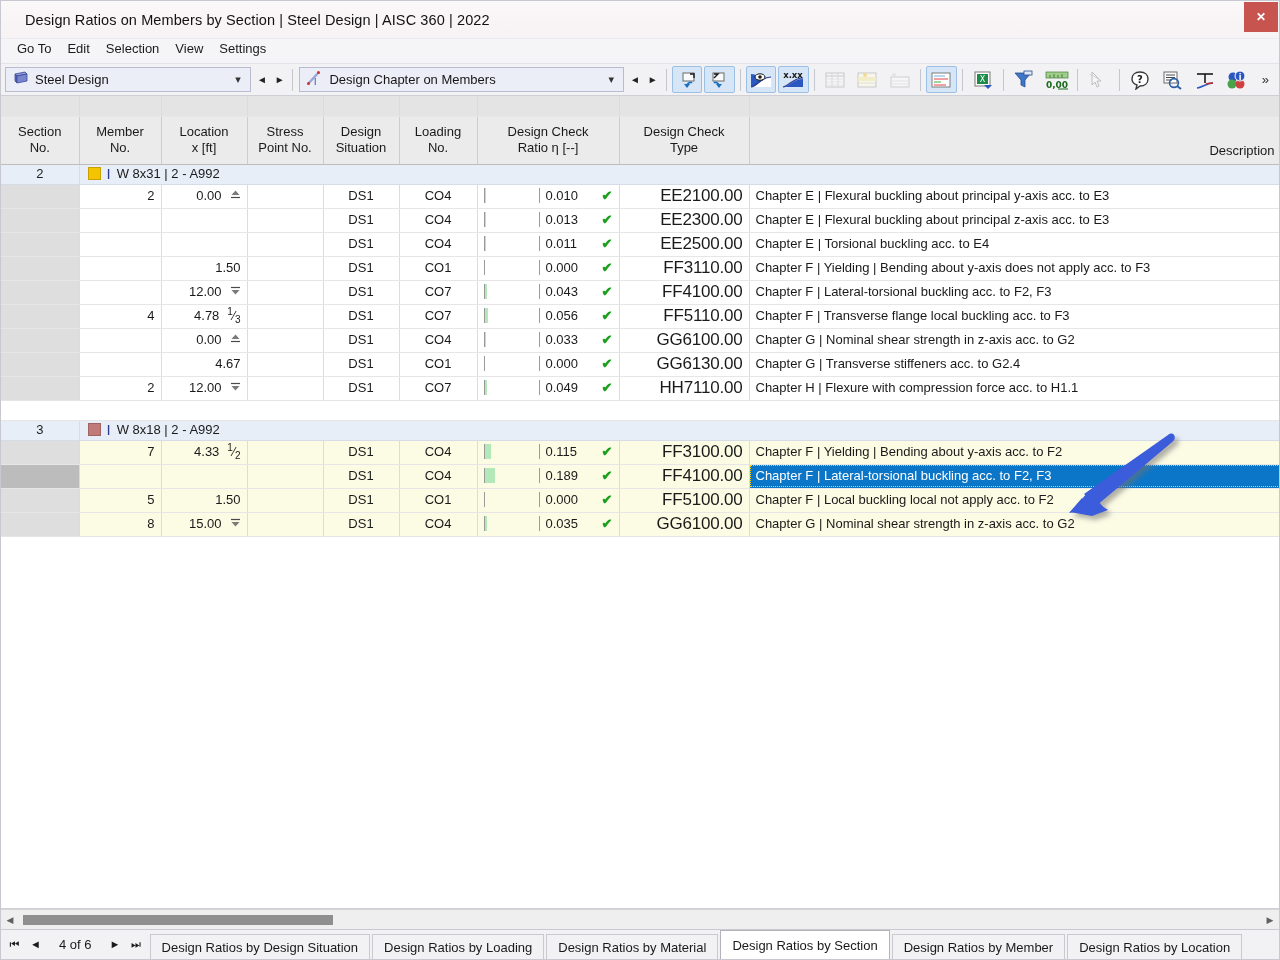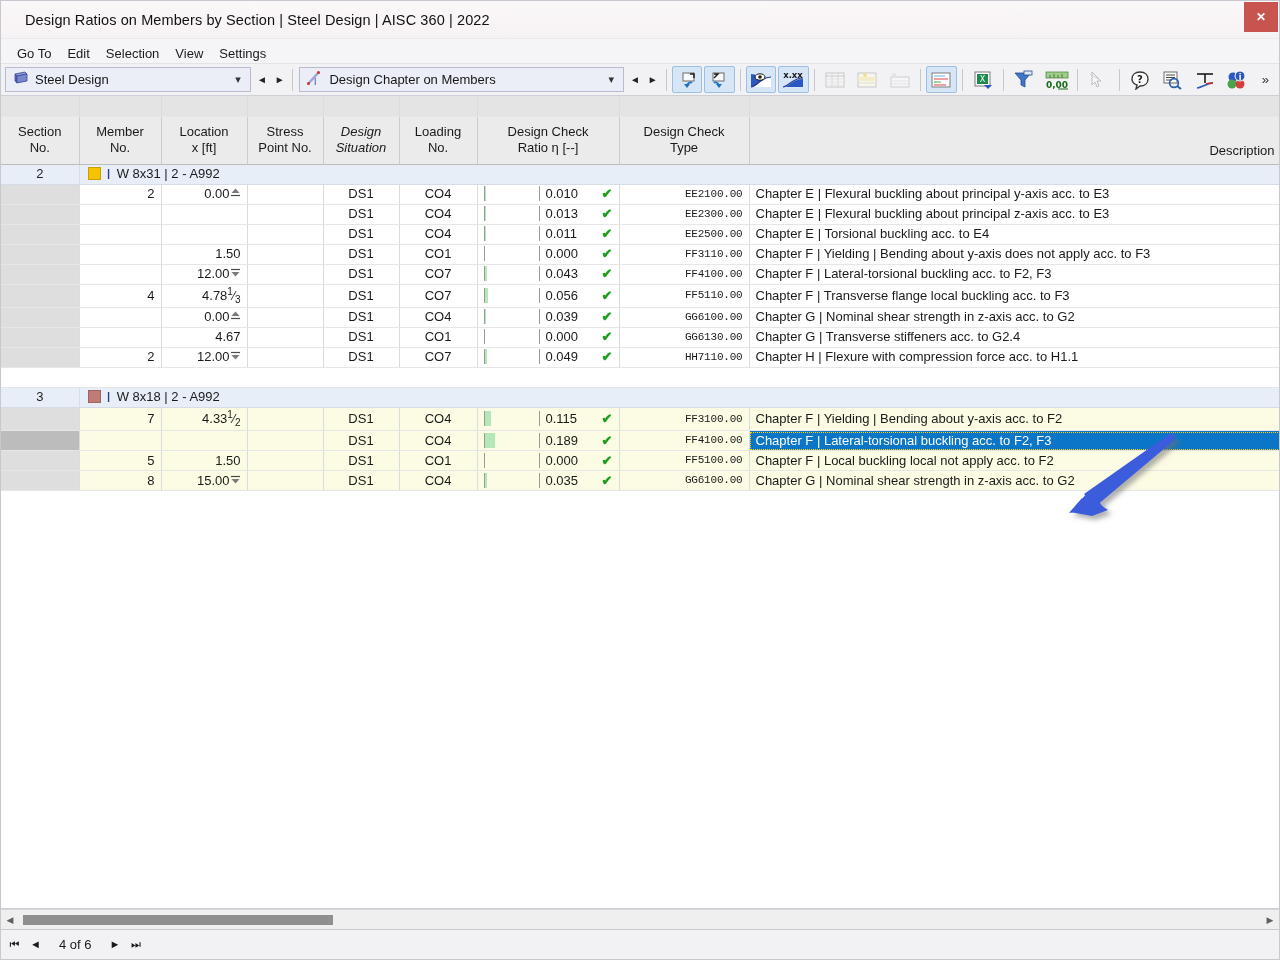--- a/index.html
+++ b/index.html
@@ -41,21 +41,21 @@
     color: #fff;
     display: flex; align-items: center; justify-content: center;
     font-size: 12px; font-weight: bold;
     cursor: pointer;
   }
 
   
   .menubar {
     height: 24px; min-height: 24px;
     background: #f5f5f7;
-    display: flex; align-items: flex-end;
+    display: flex; align-items: flex-start;
     padding-left: 8px;
     font-size: 13px;
   }
   .menubar .mi {
     padding: 2px 8px; cursor: default; color: #1a1a1a;
   }
 
   
   .toolbar {
     height: 33px; min-height: 33px;
@@ -139,21 +139,21 @@
     padding: 1px 6px 2px 6px;
     height: 20px;
     vertical-align: middle;
     white-space: nowrap;
     overflow: hidden;
   }
   td.gutter { background: #dedede; border-right: 1px solid #bfbfbf; text-align: center; color: #222; }
   td.gutter.sel { background: #bcbcbc; }
   td.num  { text-align: right; }
   td.ctr  { text-align: center; }
-  td.mono { font-family: Liberation Mono, monospace; font-size: 11px; text-align: right; letter-spacing: -0.2px; }
+  td.mono { font-family: Liberation Sans, sans-serif; font-size: 17px; text-align: right; letter-spacing: -0.2px; }
 
   tr.sectrow td { background: #e8eef8; border-bottom: 1px solid #d5dce8; }
   tr.datarow.white td:not(.gutter) { background: #ffffff; }
   tr.datarow.cream td:not(.gutter) { background: #fcfbe4; }
   tr.blankrow td { background: #ffffff; border-right: none; border-bottom: 1px solid #e6e6e6; height: 20px;}
   tr.blankrow td.gutter { background: #ffffff; border-right: 1px solid #ffffff;}
 
   .sectlabel { display: flex; align-items: center; gap: 6px; padding-left: 2px; }
   .colorchip { width: 13px; height: 13px; display: inline-block; border: 1px solid rgba(0,0,0,0.18); }
   .ibeam { color: #2b3a8f; font-size: 14px; line-height: 1; font-family: "DejaVu Sans", sans-serif; }
@@ -169,21 +169,21 @@
   .gauge .tickL, .gauge .tickR {
     position: absolute; top: 0; width: 1px; height: 15px; background: #9a9a9a;
   }
   .gauge .tickL { left: 0; }
   .gauge .tickR { right: 0; }
   .gauge .fill { position: absolute; left: 1px; top: 0; height: 15px; background: #b4e8b8; }
   .ratioval { flex: 1; text-align: left; }
   .chk { color: #1aa01a; font-size: 13px; padding-left: 5px; font-weight: bold; }
 
   
-  .locwrap { display: flex; align-items: center; justify-content: flex-end; gap: 0; }
+  .locwrap { display: flex; align-items: center; justify-content: flex-end; gap: 8px; }
   .marker { font-size: 11px; color: #3a3a3a; line-height: 1; }
   .frac { font-size: 12px; color: #1a1a1a; }
 
   
   td.selcell {
     background: #0b76c8 !important;
     color: #ffffff;
     outline: 1px dotted #ffd000;
     outline-offset: -2px;
   }
@@ -483,21 +483,21 @@
               <div>No.</div>
             </th>
             <th style="text-align: center;">
               <div>Location</div>
               <div>x [ft]</div>
             </th>
             <th style="text-align: center;">
               <div>Stress</div>
               <div>Point No.</div>
             </th>
-            <th style="text-align: center; font-style: italic;">
+            <th style="text-align: center;">
               <div>Design</div>
               <div>Situation</div>
             </th>
             <th style="text-align: center;">
               <div>Loading</div>
               <div>No.</div>
             </th>
             <th style="text-align: center;">
               <div>Design Check</div>
               <div>Ratio η [--]</div>
@@ -688,21 +688,21 @@
             <td class="num"></td>
             <td class="ctr">DS1</td>
             <td class="ctr">CO4</td>
             <td>
               <span class="ratiocell">
                 <span class="gauge">
                   <span class="tickL"></span>
                   <span class="tickR"></span>
                   <span class="fill" style="width:1.6500000000000001px"></span>
                 </span>
-                <span class="ratioval">0.039</span>
+                <span class="ratioval">0.033</span>
                 <span class="chk">✔</span>
               </span>
             </td>
             <td class="mono">GG6100.00</td>
             <td>Chapter G | Nominal shear strength in z-axis acc. to G2</td>
           </tr>
           <tr class="datarow white">
             <td class="gutter"></td>
             <td class="num"></td>
             <td class="num">
@@ -896,15 +896,23 @@
   </div>
 
   <div class="tabbar">
     <div class="pager">
       <div class="pbtn">⏮</div>
       <div class="pbtn">◄</div>
       <div class="pcount">4 of 6</div>
       <div class="pbtn">►</div>
       <div class="pbtn">⏭</div>
     </div>
+    <div id="tabs" style="display:flex; align-items:flex-end;">
+        <div class="tab">Design Ratios by Design Situation</div>
+        <div class="tab">Design Ratios by Loading</div>
+        <div class="tab">Design Ratios by Material</div>
+        <div class="tab active">Design Ratios by Section</div>
+        <div class="tab">Design Ratios by Member</div>
+        <div class="tab">Design Ratios by Location</div>
+      </div>
   </div>
 
 </div>
 
 </body></html>

